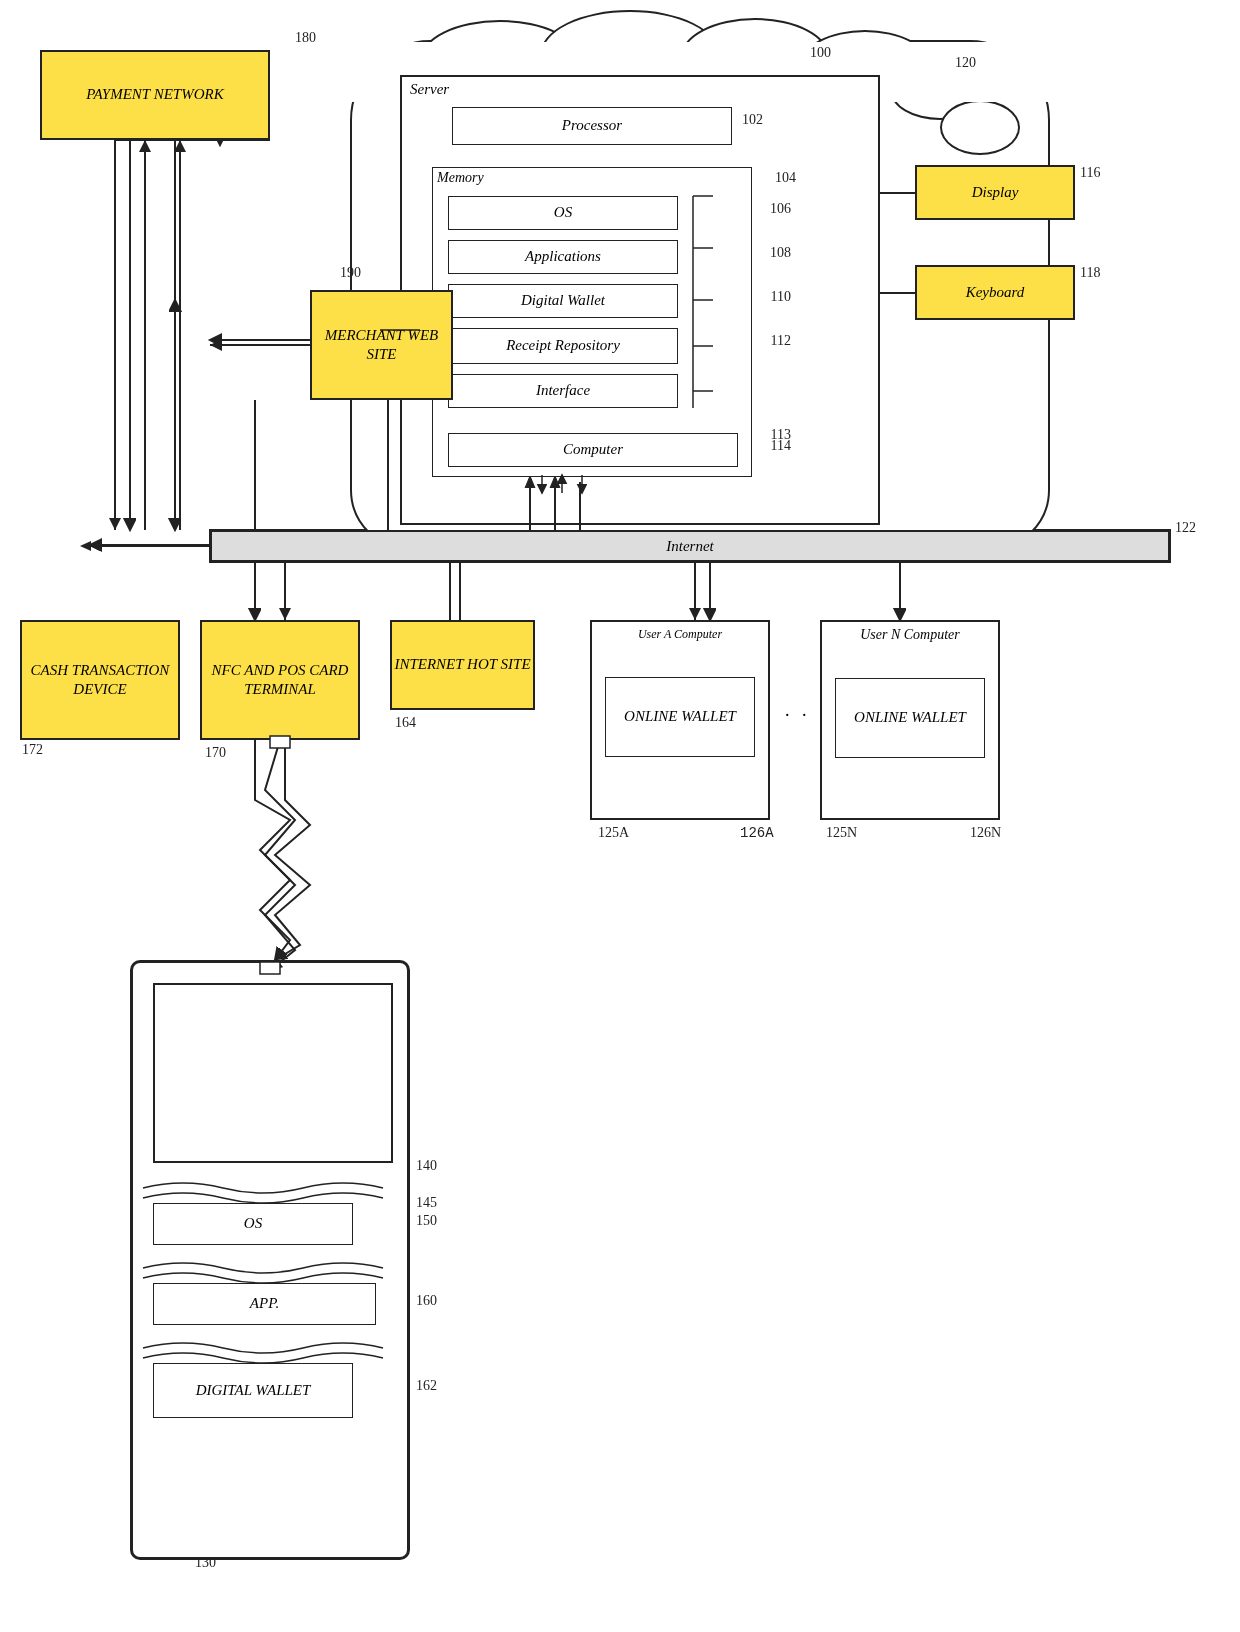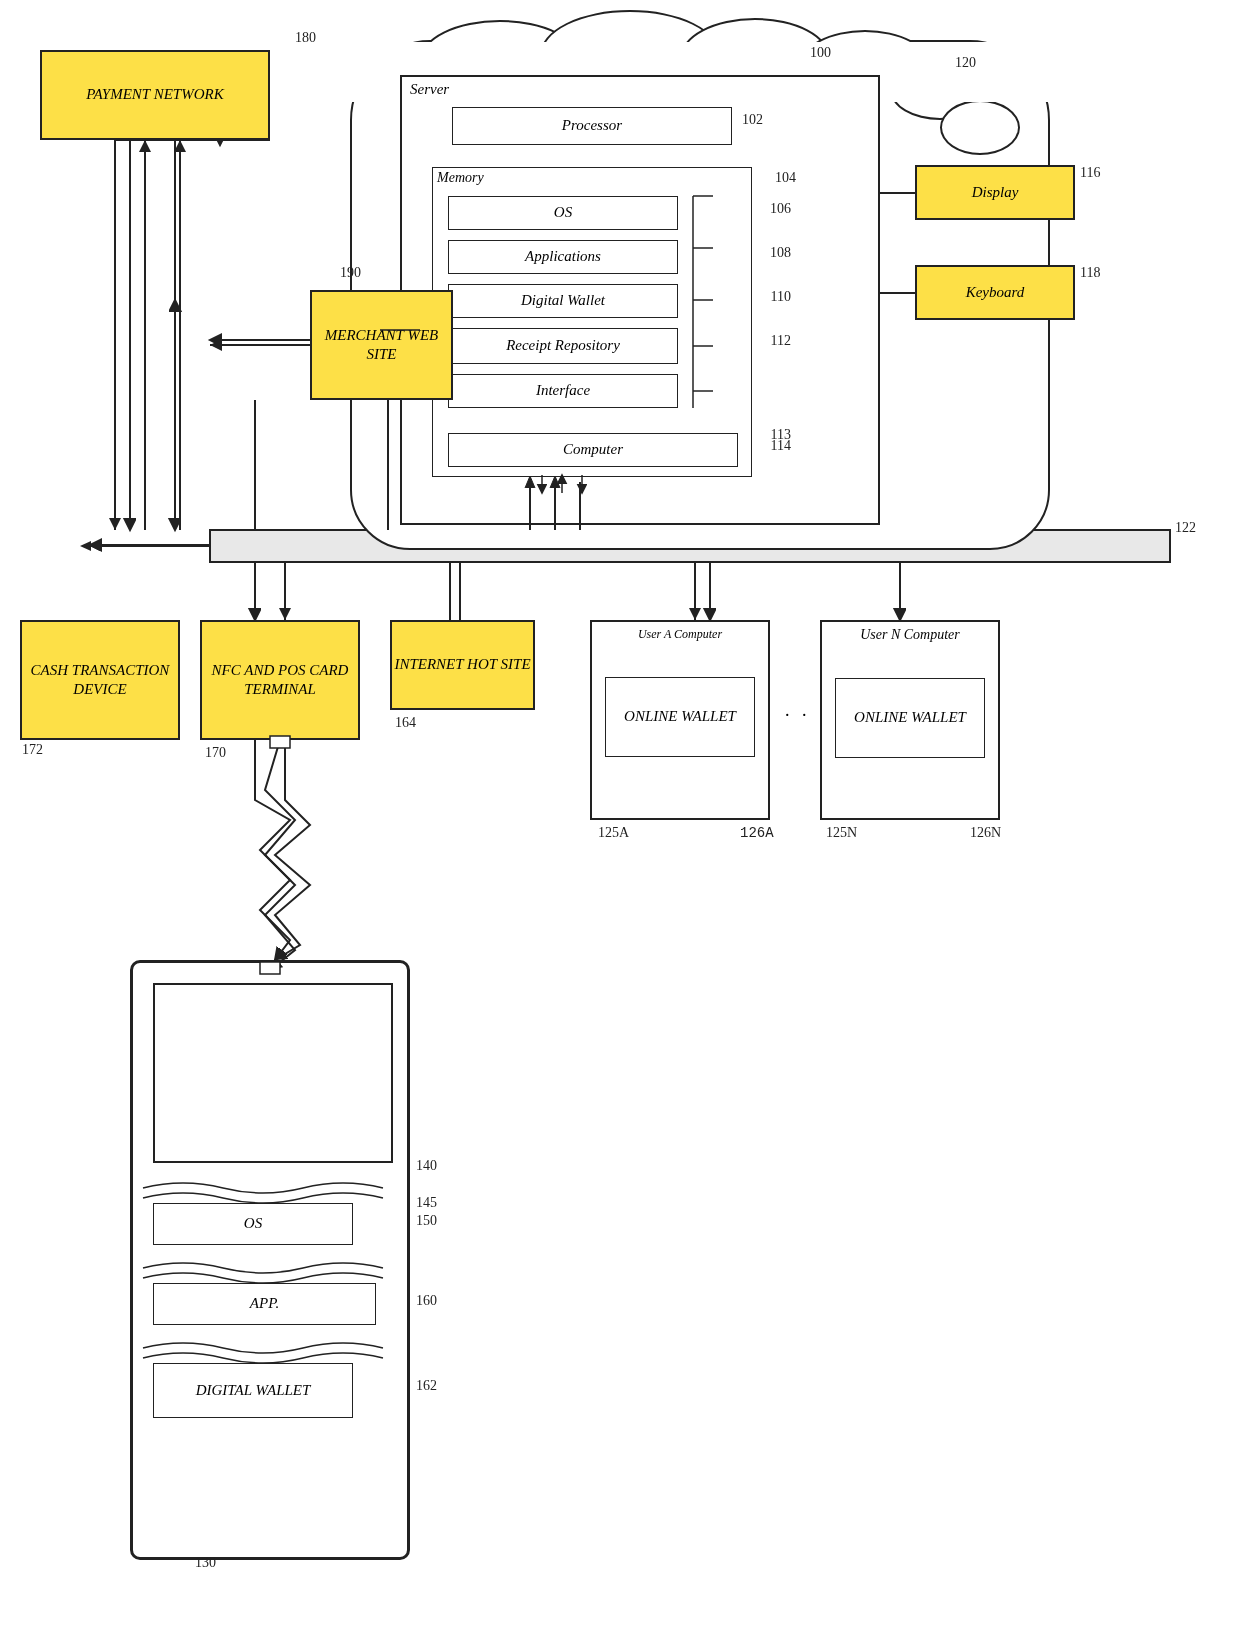--- a/index.html
+++ b/index.html
@@ -224,20 +224,23 @@
 
   <svg style="position:absolute;top:0;left:0;width:1240px;height:1632px;" pointer-events="none">
     <line x1="880" y1="293" x2="915" y2="293" stroke="#222" stroke-width="2"></line>
   </svg>
 
   <div class="box" style="top:50px; left:40px; width:230px; height:90px;">
     <span class="box-label">PAYMENT NETWORK</span>
   </div>
   <span class="ref" style="top:30px; left:295px;">180</span>
 
+  <div style="position:absolute; top:530px; left:210px; width:960px; height:32px; background:#ddd; border:2px solid #222; display:flex; align-items:center; justify-content:center;">
+    <span style="font-style:italic; font-size:15px;">Internet</span>
+  </div>
   <span class="ref" style="top:520px; left:1175px;">122</span>
 
   <div class="box" style="top:290px; left:310px; width:143px; height:110px;">
     <span class="box-label">MERCHANT WEB SITE</span>
   </div>
   <span class="ref" style="top:265px; left:340px;">190</span>
 
   <svg style="position:absolute;top:0;left:0;width:1240px;height:1632px;" pointer-events="none">
     <defs>
       <marker id="arrowhead" markerWidth="8" markerHeight="8" refX="6" refY="3" orient="auto">

